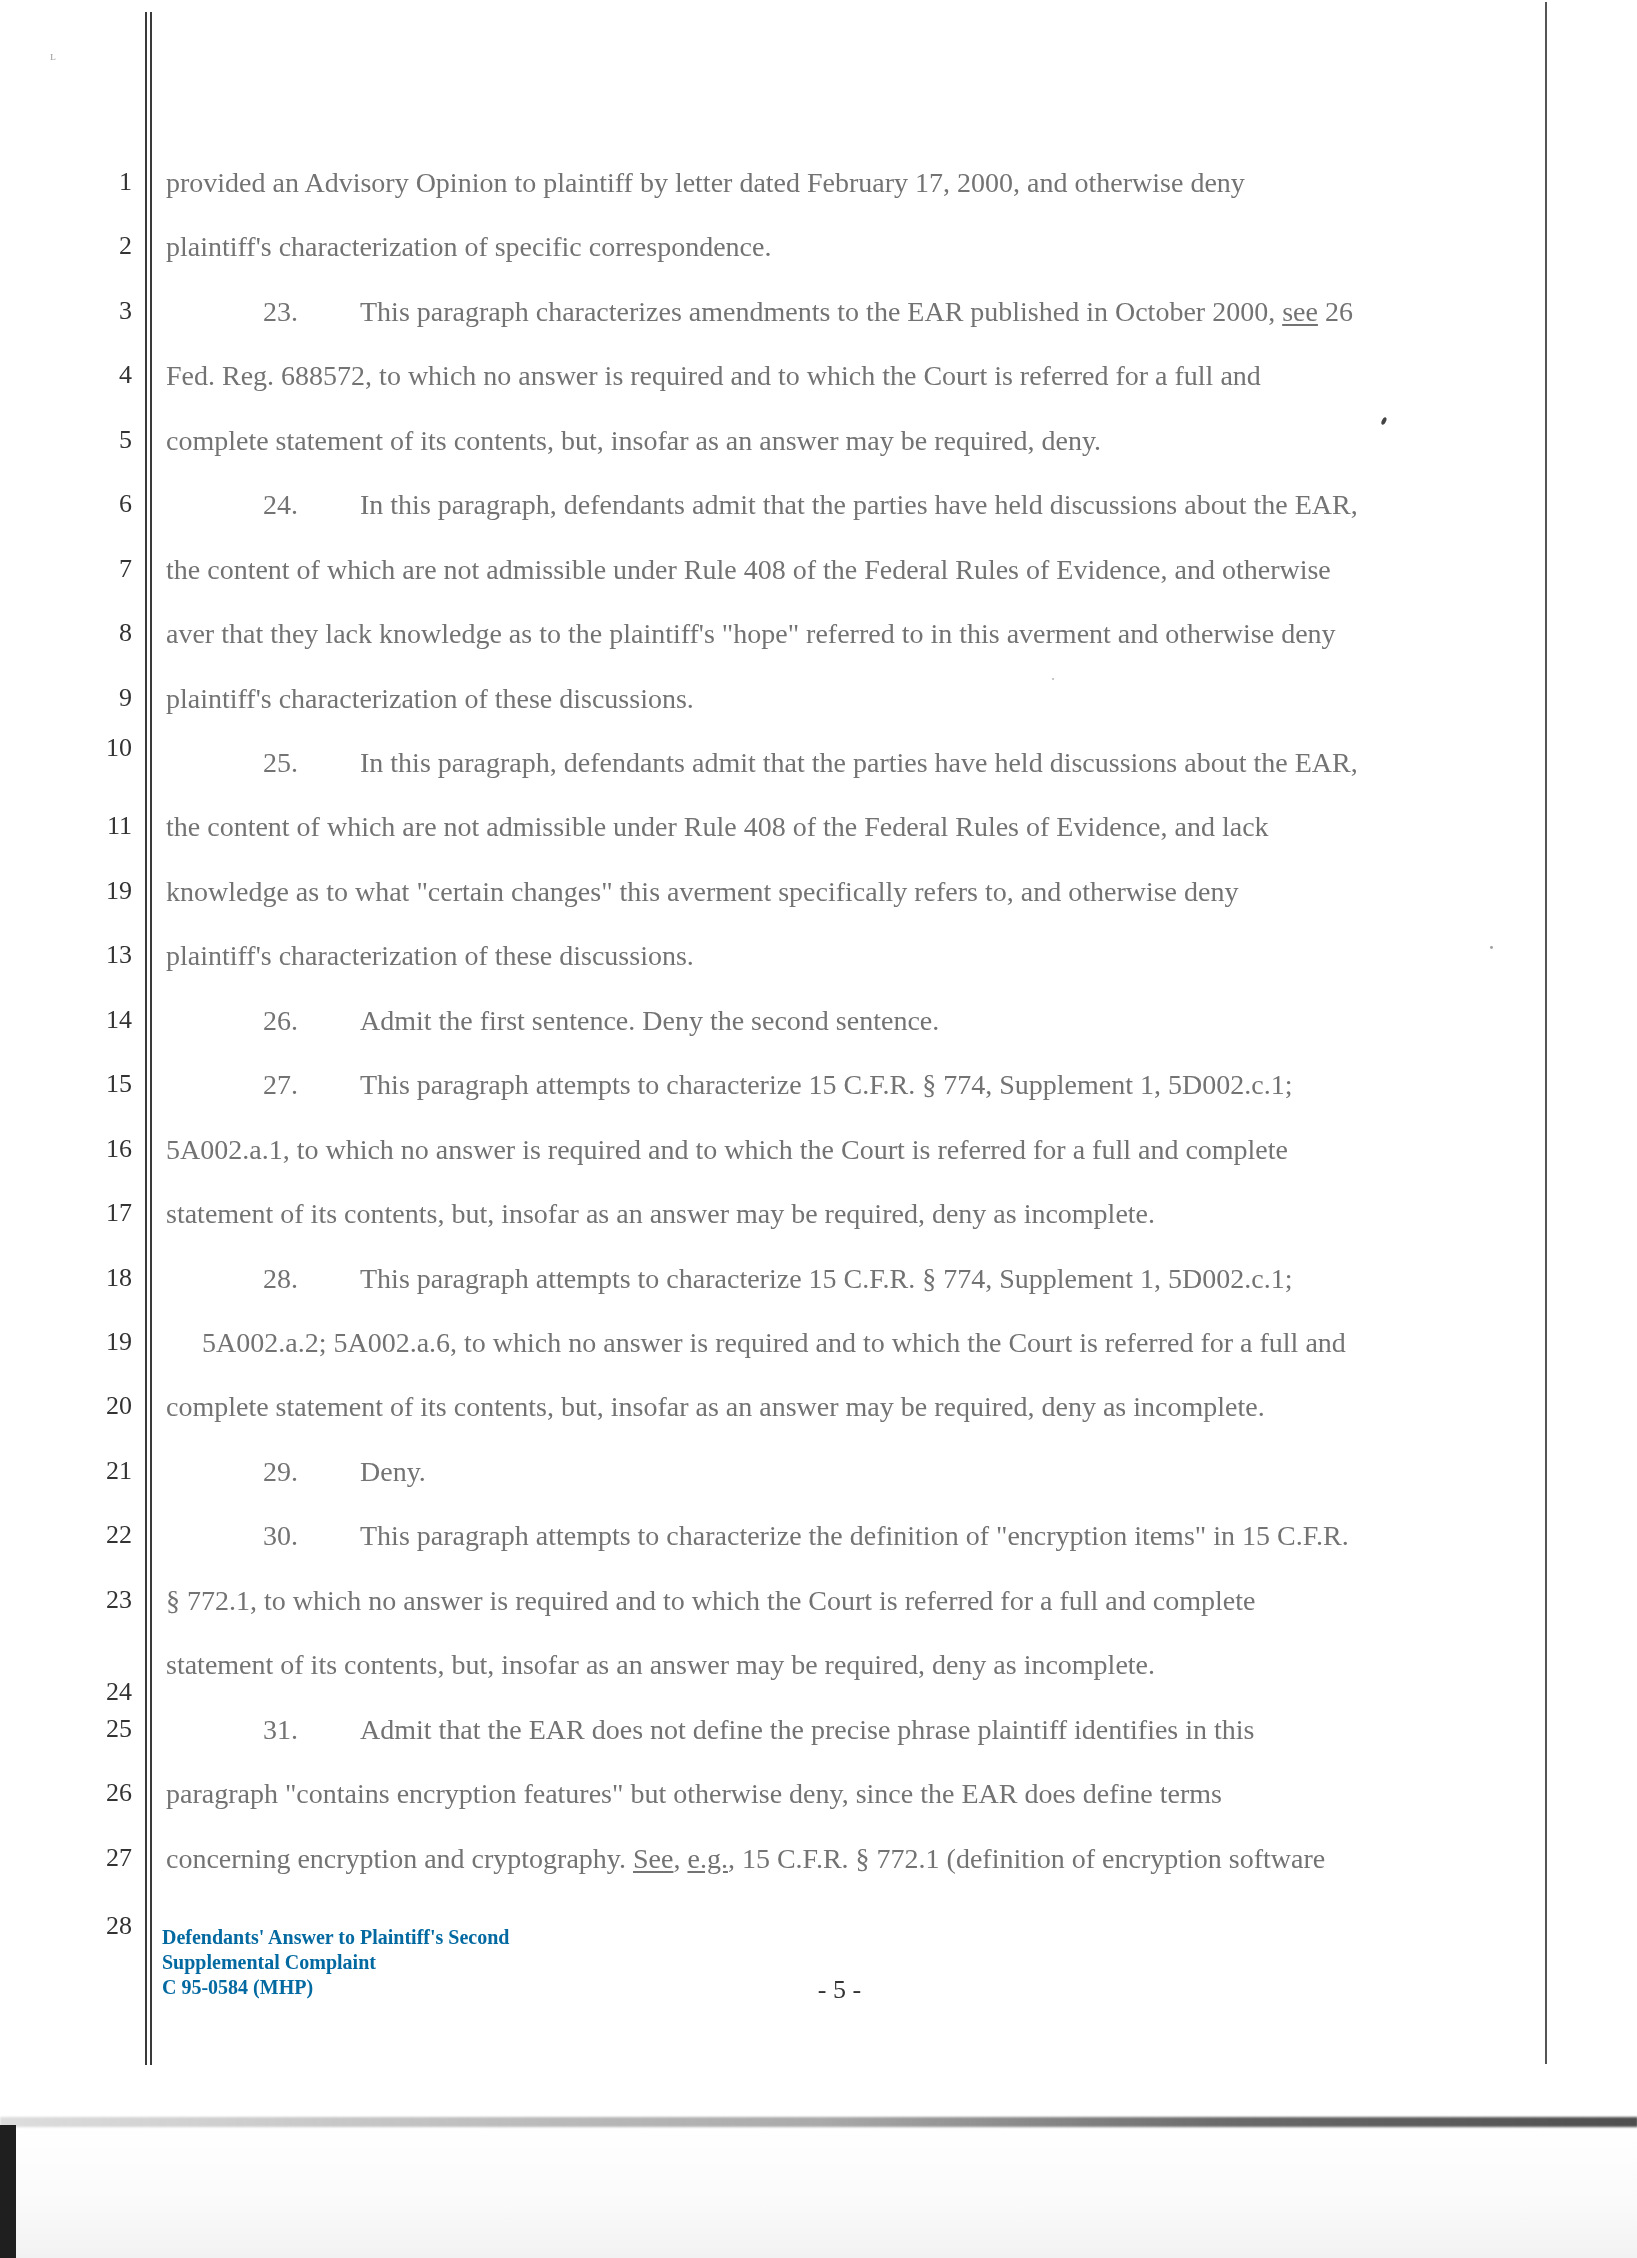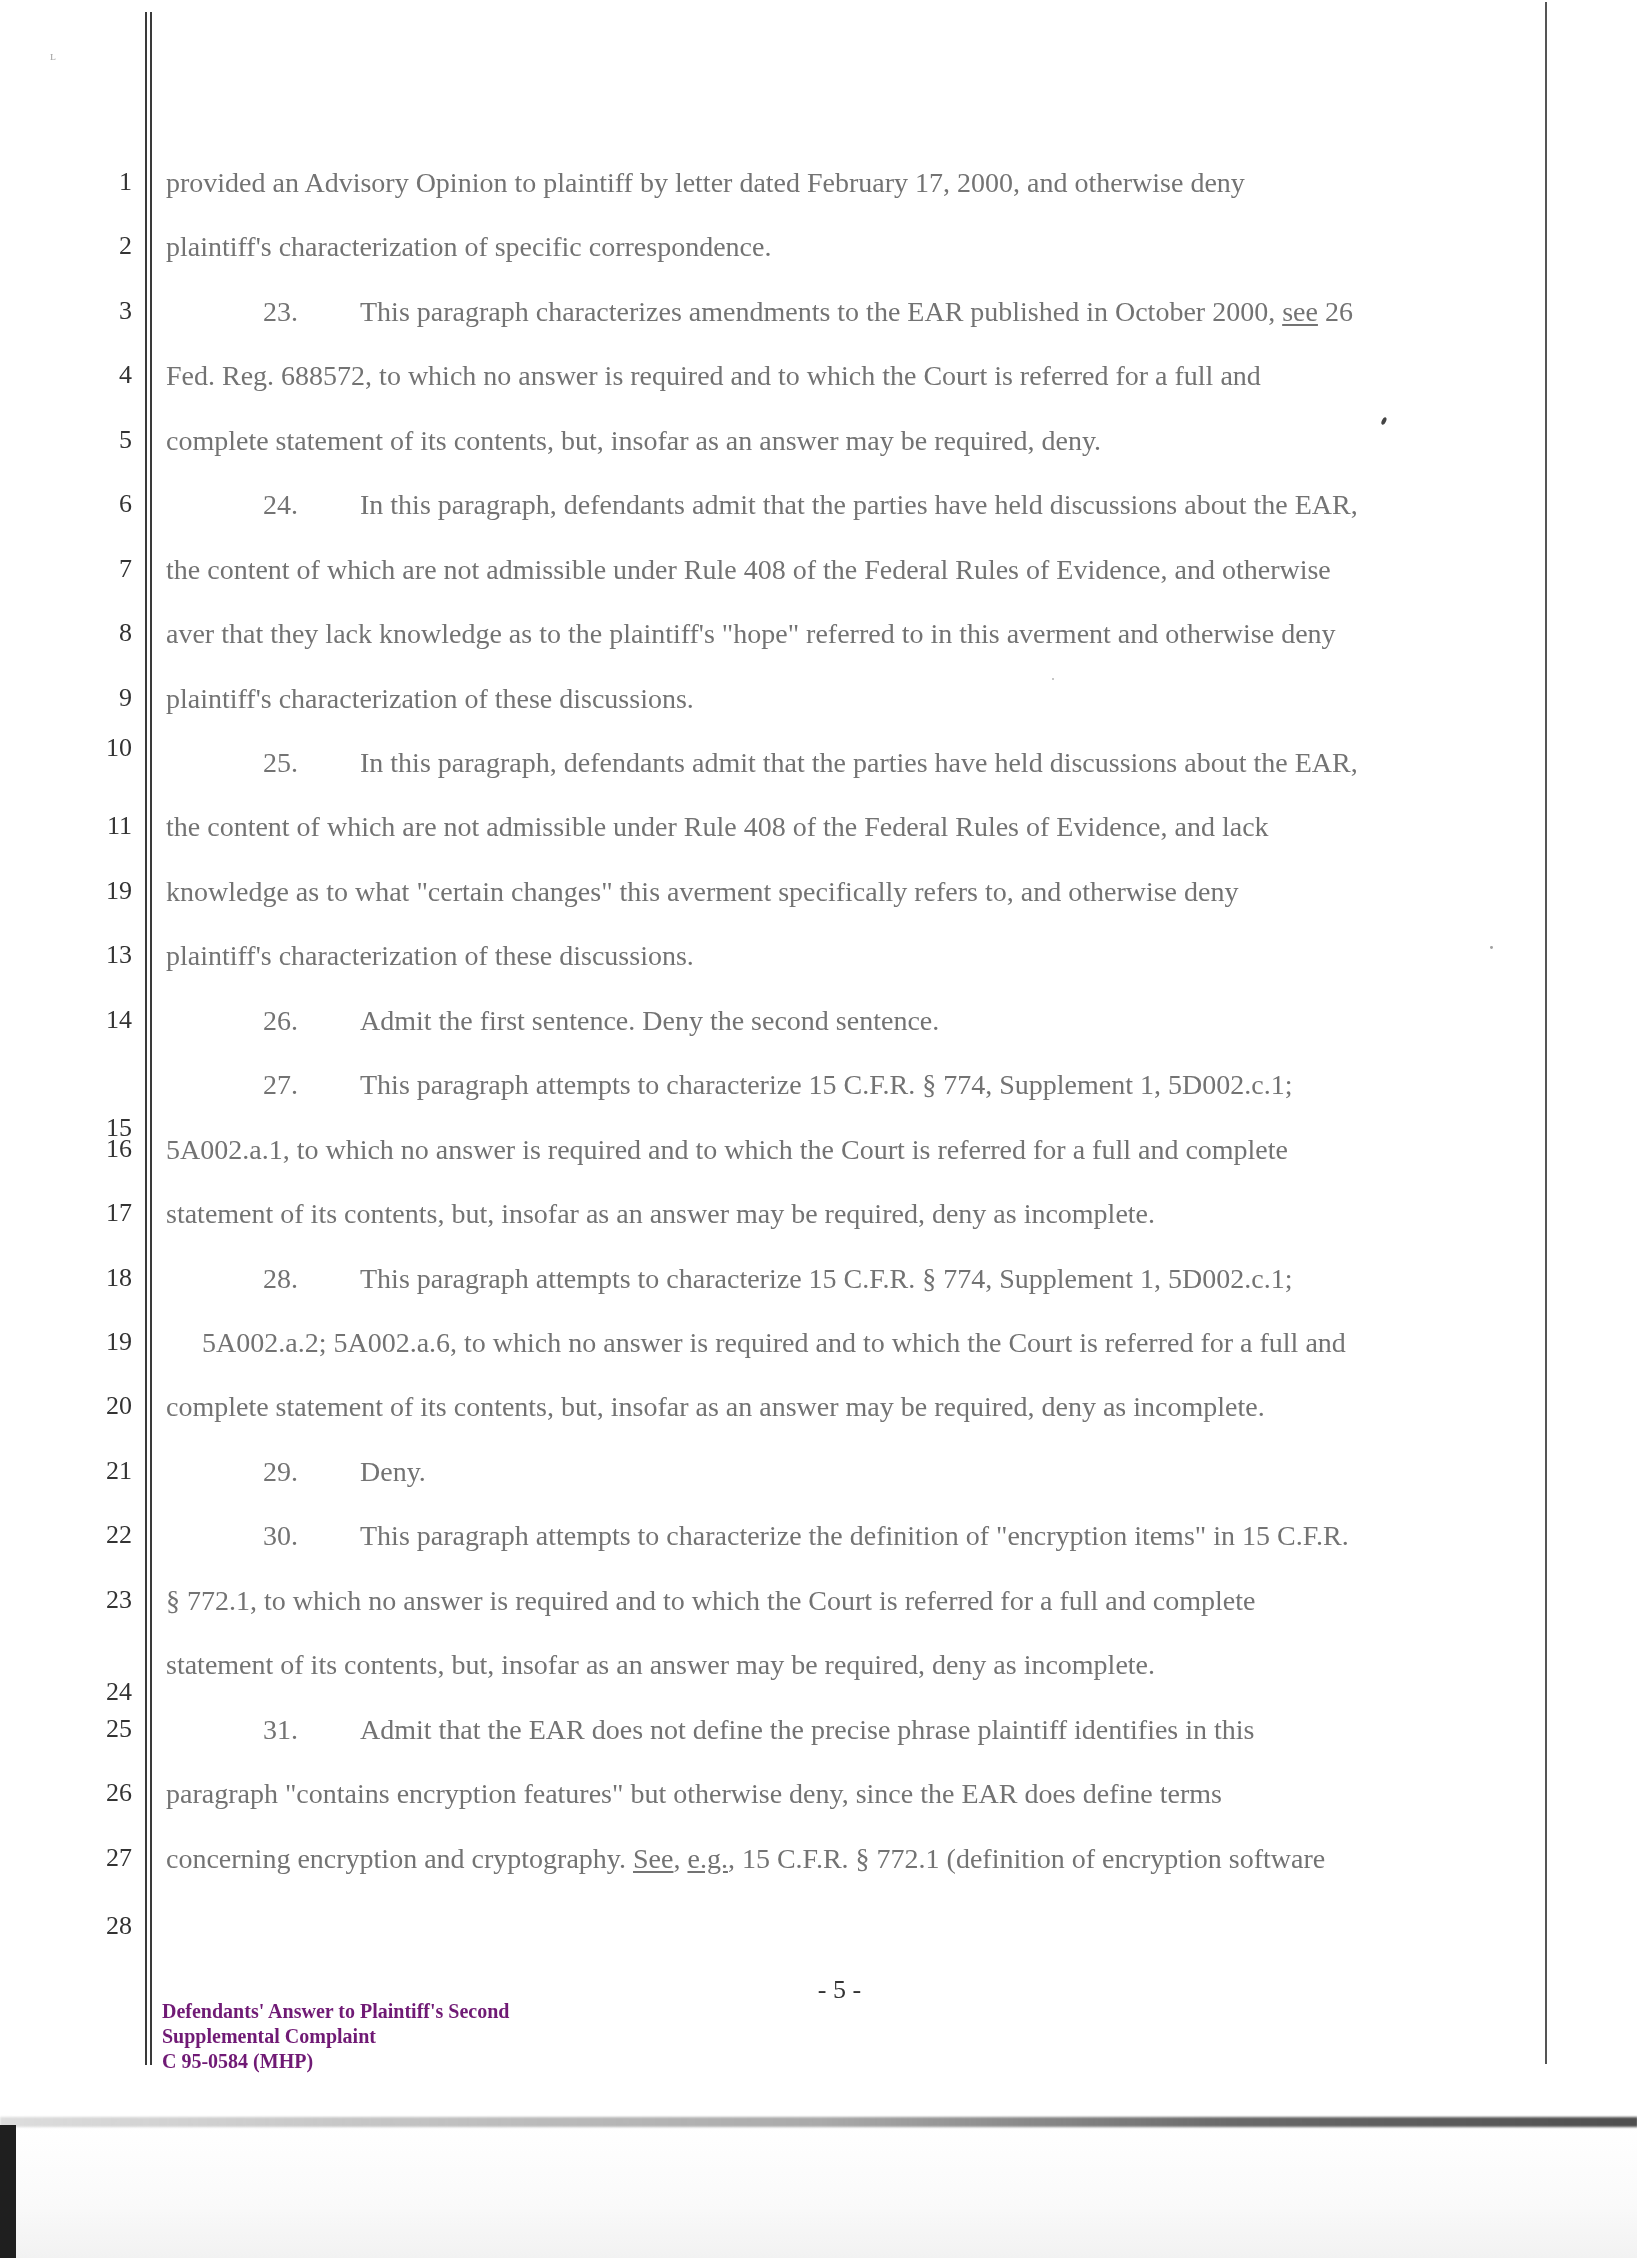--- a/index.html
+++ b/index.html
@@ -89,26 +89,26 @@
     .text-line.indent {
       left: 263px;
     }
     .u {
       text-decoration: underline;
       text-underline-offset: 2.9px;
     }
     .footer {
       position: absolute;
       left: 162px;
-      top: 1999px;
+      top: 1925px;
       font-family: "Liberation Serif", "DejaVu Serif", serif;
       font-weight: bold;
       font-size: 20px;
       line-height: 25px;
-      color: #701a75;
+      color: #0369a1;
     }
     .page-number {
       position: absolute;
       left: 801px;
       top: 1977px;
       width: 77px;
       text-align: center;
       font-size: 26px;
       line-height: 1;
       color: #333333;
@@ -144,21 +144,21 @@
       <div class="line-num" style="top: 427px;">5</div>
       <div class="line-num" style="top: 491px;">6</div>
       <div class="line-num" style="top: 556px;">7</div>
       <div class="line-num" style="top: 620px;">8</div>
       <div class="line-num" style="top: 685px;">9</div>
       <div class="line-num" style="top: 735px;">10</div>
       <div class="line-num" style="top: 813px;">11</div>
       <div class="line-num" style="top: 878px;">19</div>
       <div class="line-num" style="top: 942px;">13</div>
       <div class="line-num" style="top: 1007px;">14</div>
-      <div class="line-num" style="top: 1115px; text-align: right;">15</div>
+      <div class="line-num" style="top: 1071px; text-align: right;">15</div>
       <div class="line-num" style="top: 1136px;">16</div>
       <div class="line-num" style="top: 1200px;">17</div>
       <div class="line-num" style="top: 1265px;">18</div>
       <div class="line-num" style="top: 1329px;">19</div>
       <div class="line-num" style="top: 1393px;">20</div>
       <div class="line-num" style="top: 1458px;">21</div>
       <div class="line-num" style="top: 1522px;">22</div>
       <div class="line-num" style="top: 1587px;">23</div>
       <div class="line-num" style="top: 1651px; margin-top: 28px;">24</div>
       <div class="line-num" style="top: 1716px;">25</div>

